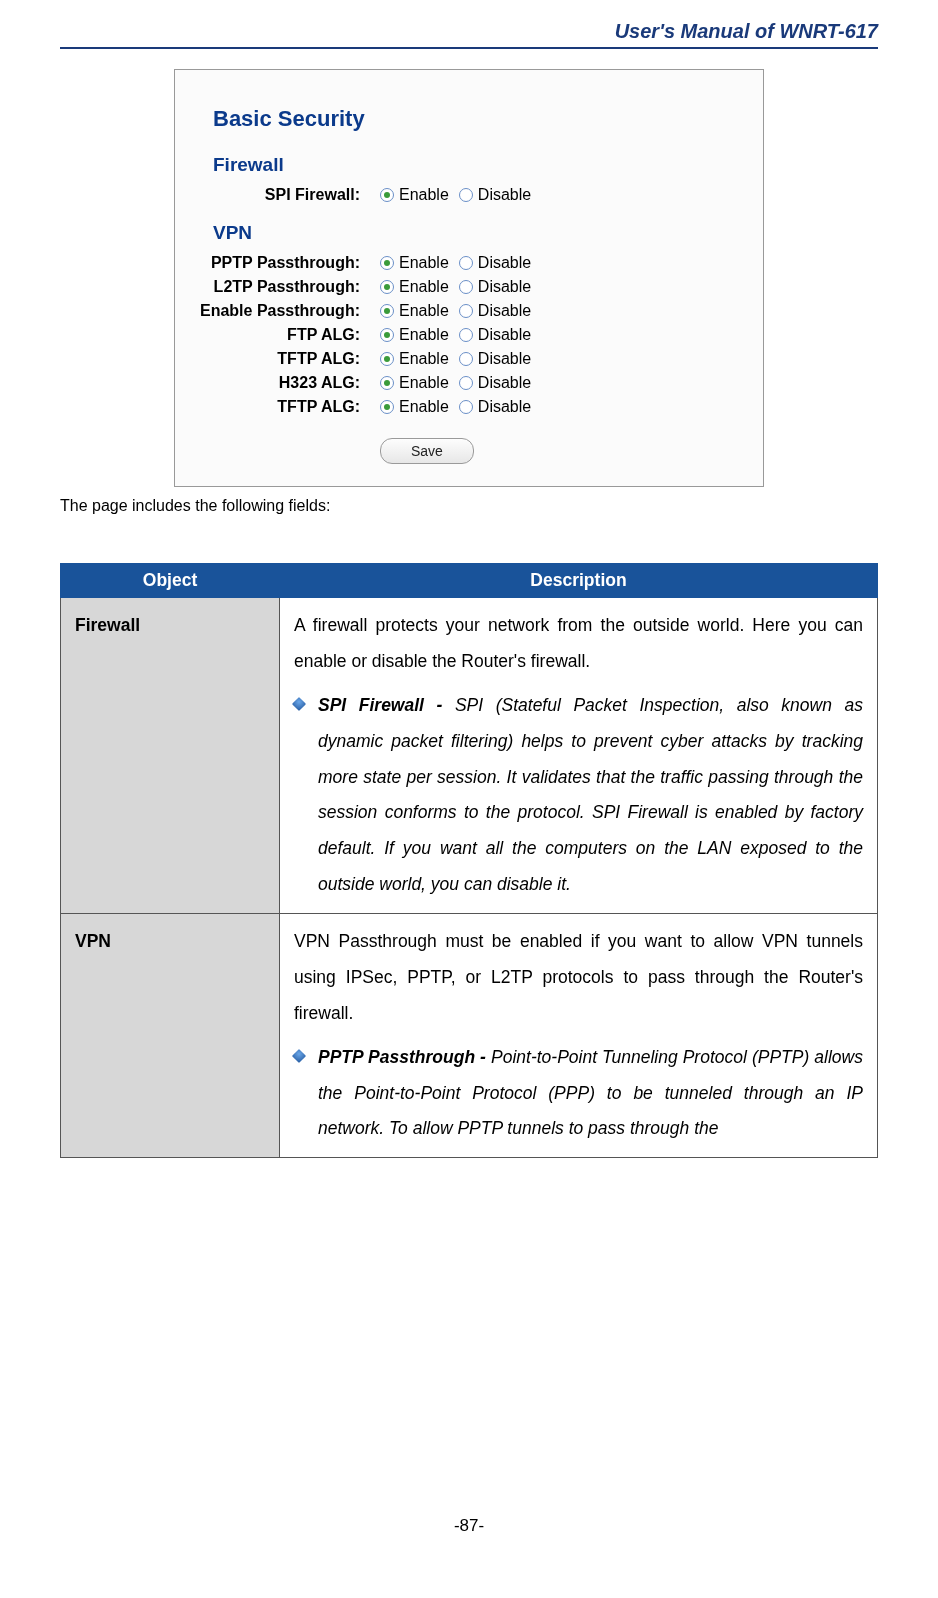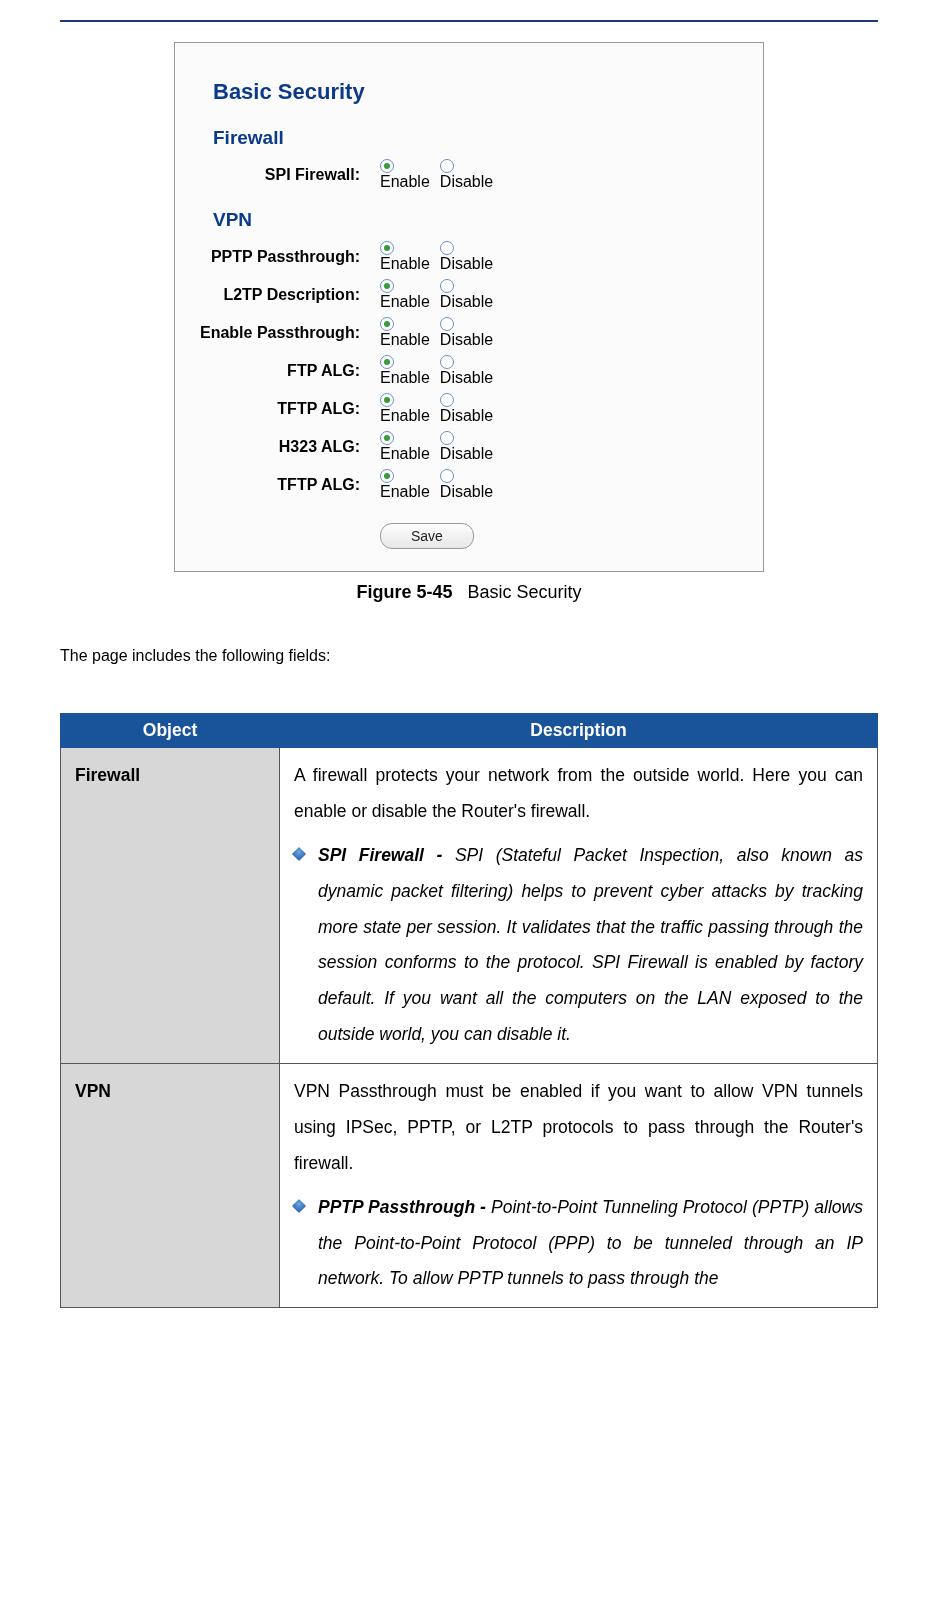--- a/index.html
+++ b/index.html
@@ -53,23 +53,23 @@
   }
   .form-row .lbl {
     width: 185px;
     text-align: right;
     font-weight: bold;
     padding-right: 20px;
     box-sizing: border-box;
   }
   .radio {
     display: inline-flex;
+    align-items: center;
     margin-right: 10px;
     cursor: pointer;
-    flex-direction: column;
   }
   .radio .dot {
     width: 12px;
     height: 12px;
     border: 1px solid #6a8fc7;
     border-radius: 50%;
     display: inline-flex;
     align-items: center;
     justify-content: center;
     margin-right: 5px;
@@ -157,20 +157,21 @@
     text-align: center;
     font-size: 17px;
   }
   .bhead { font-weight: bold; }
 </style>
 </head>
 <body>
 
 <div class="page">
 
+  <div class="header-title">User's Manual of WNRT-617</div>
   <hr class="header-rule">
 
   <div class="screenshot-frame">
     <div class="sec-title big">Basic Security</div>
 
     <div class="sec-title sec-sub">Firewall</div>
     <div class="form-row">
       <span class="lbl">SPI Firewall:</span>
       <span class="radio selected">
           <span class="dot"></span>
@@ -188,21 +189,21 @@
       <span class="radio selected">
           <span class="dot"></span>
           <span>Enable</span>
         </span>
       <span class="radio">
           <span class="dot"></span>
           <span>Disable</span>
         </span>
     </div>
     <div class="form-row">
-      <span class="lbl">L2TP Description:</span>
+      <span class="lbl">L2TP Passthrough:</span>
       <span class="radio selected">
           <span class="dot"></span>
           <span>Enable</span>
         </span>
       <span class="radio">
           <span class="dot"></span>
           <span>Disable</span>
         </span>
     </div>
     <div class="form-row">
@@ -260,23 +261,20 @@
           <span class="dot"></span>
           <span>Disable</span>
         </span>
     </div>
 
     <div class="save-row">
       <span class="save-btn">Save</span>
     </div>
   </div>
 
-  <div class="figure-caption">
-    <span class="fignum">Figure 5-45</span>&nbsp;&nbsp;&nbsp;<span>Basic Security</span>
-  </div>
 
   <p class="intro-line">The page includes the following fields:</p>
 
   <table class="desc">
     <thead>
       <tr>
         <th>Object</th>
         <th>Description</th>
       </tr>
     </thead>
@@ -297,13 +295,14 @@
           <div>VPN Passthrough must be enabled if you want to allow VPN tunnels using IPSec, PPTP, or L2TP protocols to pass through the Router's firewall.</div>
           <div class="bullet-row">
             <span class="bico"></span>
             <span class="btxt"><span class="bhead">PPTP Passthrough - </span><span>Point-to-Point Tunneling Protocol (PPTP) allows the Point-to-Point Protocol (PPP) to be tunneled through an IP network. To allow PPTP tunnels to pass through the</span></span>
           </div>
         </td>
       </tr>
     </tbody>
   </table>
 
+  <div class="page-num">-87-</div>
 </div>
 
 </body></html>

